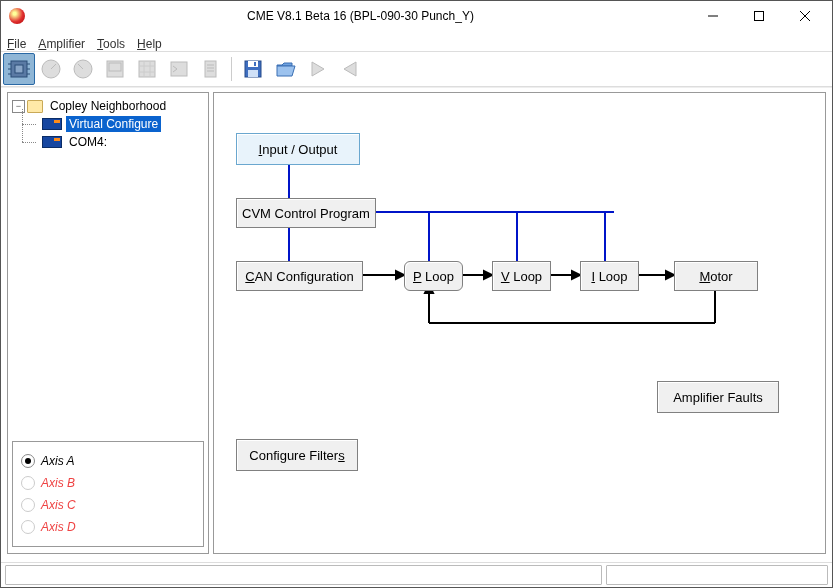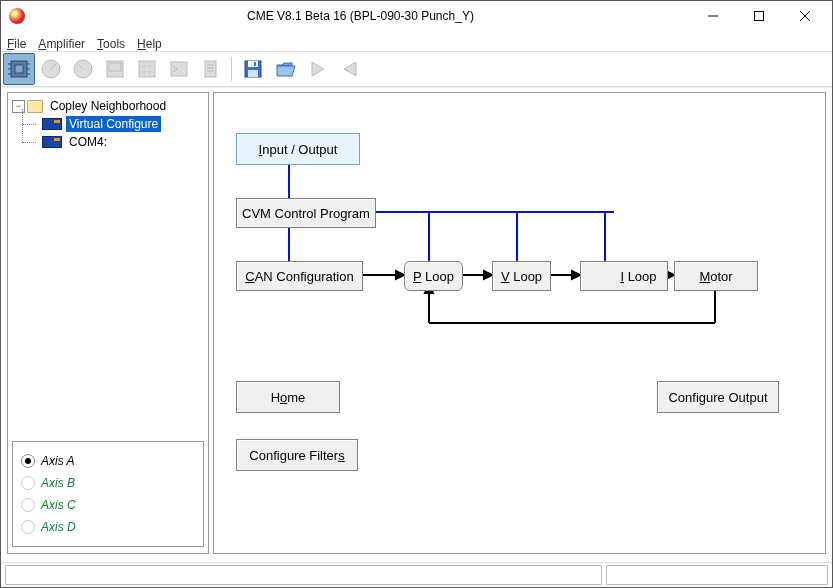--- a/index.html
+++ b/index.html
@@ -36,21 +36,21 @@
   .node-icon::after{content:""; position:absolute; right:1px; top:1px; width:6px; height:3px; background:#ff8c1a;}
   .tree-child { padding-left: 30px; position:relative; }
   .tree-child::before{ content:""; position:absolute; left:12px; top:-6px; bottom:9px; border-left:1px dotted #888;}
   .tree-child .tree-row::before{ content:""; display:inline-block; width:14px; border-top:1px dotted #888; position:absolute; left:12px; margin-top:0px;}
   .tree-label { padding: 1px 3px; }
   .tree-label.sel { background:#0a63ce; color:#fff; }
   .axis-panel { border: 1px solid #999; margin: 6px 4px; padding: 8px 8px; }
   .radio-row { display:flex; align-items:center; height:22px; gap:6px;font-style:italic;}
   .radio { width:12px; height:12px; border:1px solid #888; border-radius:50%; display:flex; align-items:center; justify-content:center;}
   .radio.on::after{content:""; width:6px; height:6px; background:#000; border-radius:50%;}
-  .radio-row.dis { color:#15803d; }
+  .radio-row.dis { color:#ef4444; }
   .radio-row.dis .radio { border-color:#ccc; }
   .main { flex:1; border:1px solid #999; margin:4px 6px 8px 2px; position:relative; }
   .diagram { position:absolute; inset:0; }
   .blk { position:absolute; background:#f0f0f0; border:1px solid #808080; box-shadow: 1px 1px 0 #fff inset; display:flex; align-items:center; justify-content:center; font-size:13px; cursor:default;}
   .blk.io { background:#e8f3fb; border-color:#6aa7cf; }
   .statusbar { height: 24px; border-top:1px solid #ddd; display:flex; align-items:center; padding:0 4px; gap:4px;}
   .status-slot { height:18px; border:1px solid #bbb; border-radius:1px;}
   svg { display:block; }
 </style>
 </head>
@@ -253,32 +253,29 @@
           </div>
         <div class="blk" style="left:22px; top:168px; width:125px; height:28px;">
             <span><u>C</u>AN Configuration</span>
           </div>
         <div class="blk" style="left:190px; top:168px; width:57px; height:28px;border-radius:6px;">
             <span><u>P</u> Loop</span>
           </div>
         <div class="blk" style="left:278px; top:168px; width:57px; height:28px;">
             <span><u>V</u> Loop</span>
           </div>
-        <div class="blk" style="left:366px; top:168px; width:57px; height:28px;padding-left:29px;">
+        <div class="blk" style="left:366px; top:168px; width:57px; height:28px;">
             <span><u>I</u> Loop</span>
           </div>
         <div class="blk" style="left:460px; top:168px; width:82px; height:28px;">
             <span><u>M</u>otor</span>
           </div>
 
-        <div class="blk" style="left:22px; top:288px; width:102px; height:30px;">
-            <span>H<u>o</u>me</span>
-          </div>
         <div class="blk" style="left:443px; top:288px; width:120px; height:30px;">
-            <span>Configure Output</span>
+            <span>Amplifier Faults</span>
           </div>
         <div class="blk" style="left:22px; top:346px; width:120px; height:30px;">
             <span>Configure Filter<u>s</u></span>
           </div>
       </div>
     </div>
   </div>
 
   <div class="statusbar">
     <div class="status-slot" style="flex:1"></div>

